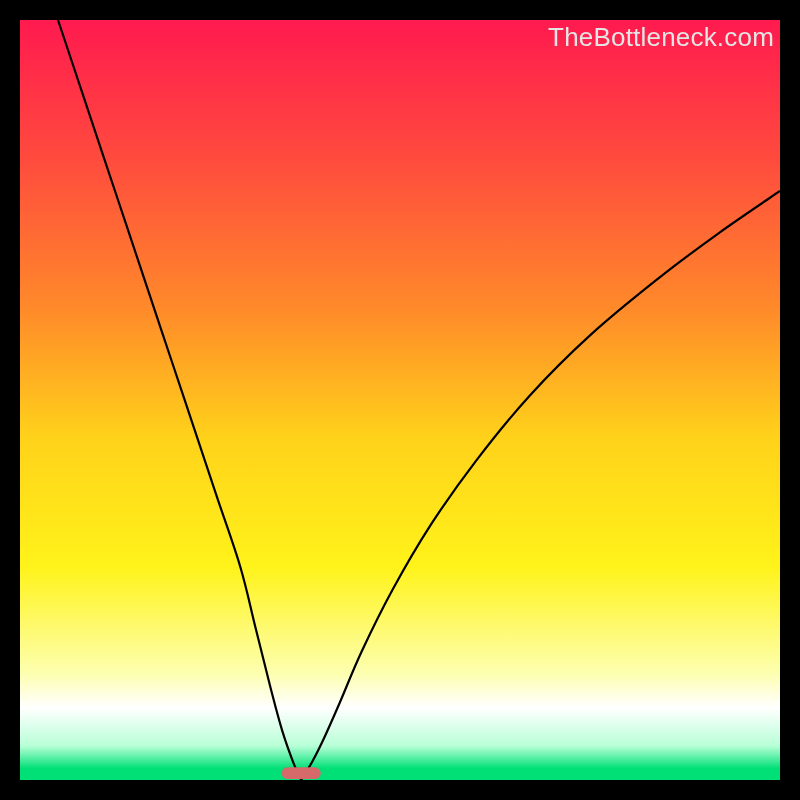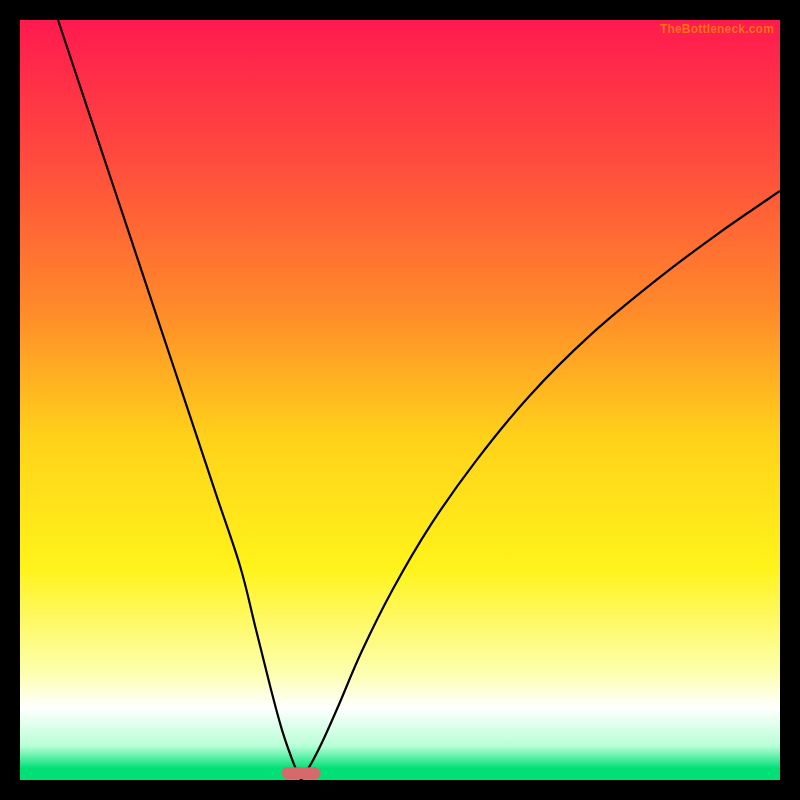--- a/index.html
+++ b/index.html
@@ -23,23 +23,23 @@
     position: absolute;
     left: 0;
     top: 0;
     width: 760px;
     height: 760px;
   }
   .watermark {
     position: absolute;
     top: 2px;
     right: 6px;
-    color: #f97316;
-    font-size: 12px;
-    font-weight: 700;
+    color: #e5e5e5;
+    font-size: 26px;
+    font-weight: 400;
     letter-spacing: 0.2px;
     user-select: none;
   }
   svg { display: block; }
 </style>
 </head>
 <body>
 
 <div class="frame">
   <svg class="plot" viewBox="0 0 760 760">

